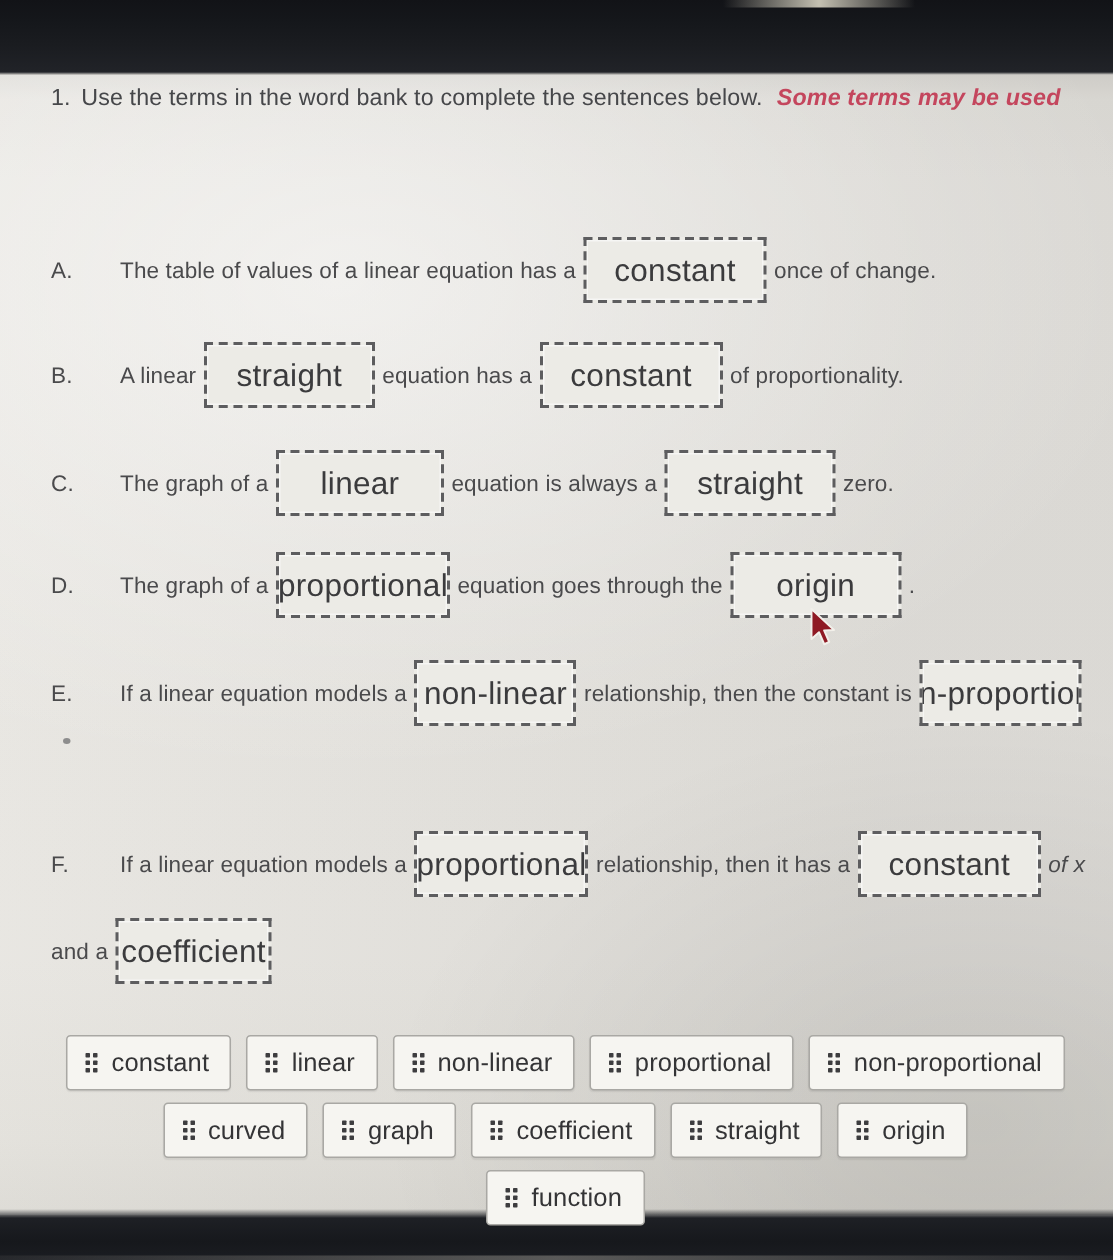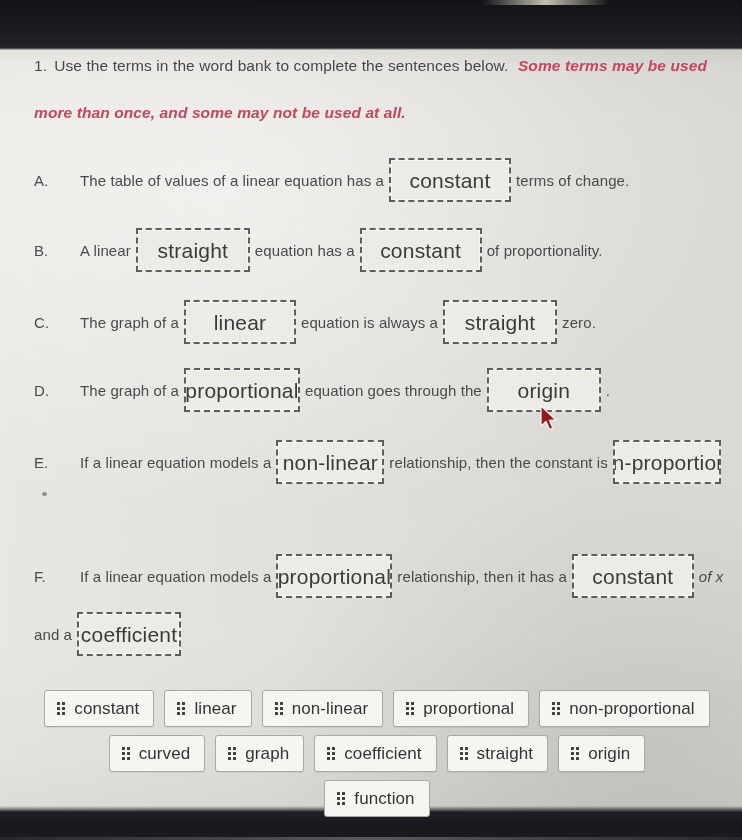--- a/index.html
+++ b/index.html
@@ -205,31 +205,28 @@
   <div id="bezel-glint"></div>
   <div id="paper-sheen"></div>
   <div id="bottom-glint"></div>
 
   <div id="sheet">
 
     <div class="prompt" id="prompt-line1">
       <span class="num">1.</span><span>Use the terms in the word bank to complete the sentences below.</span>
       <span class="hint sp-l">Some terms may be used</span>
     </div>
-    <div class="prompt" id="prompt-line2">
-      <span class="hint">more than once, and some may not be used at all.</span>
-    </div>
 
     <div class="qrow" id="row-a">
       <span class="qlabel">A.</span>
       <span class="qtext">The table of values of a linear equation has a</span>
       <span class="slot w-constant">
         <span class="answer">constant</span>
       </span>
-      <span class="qtext">terms of change.</span>
+      <span class="qtext">once of change.</span>
     </div>
 
     <div class="qrow" id="row-b">
       <span class="qlabel">B.</span>
       <span class="qtext">A linear</span>
       <span class="slot w-straight">
         <span class="answer">straight</span>
       </span>
       <span class="qtext">equation has a</span>
       <span class="slot w-constant">

